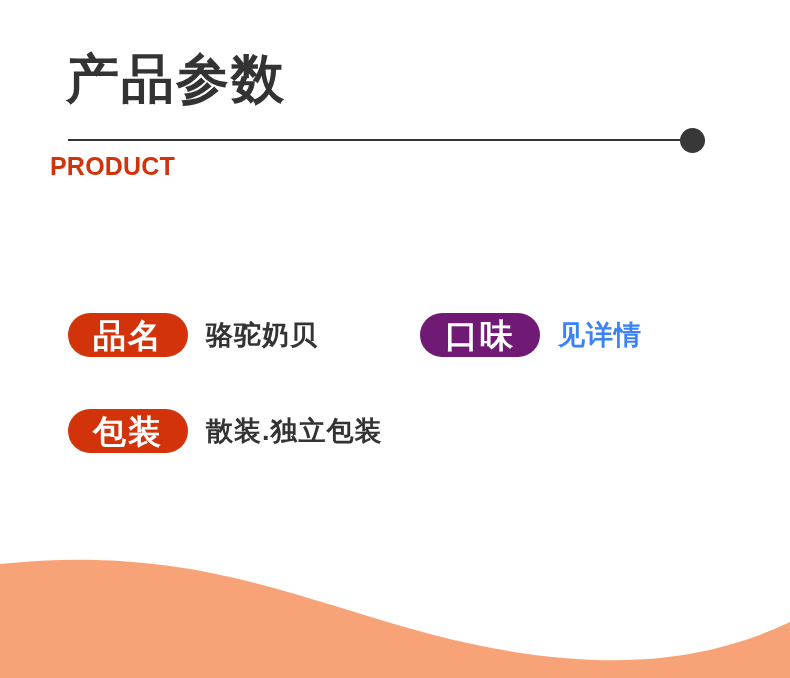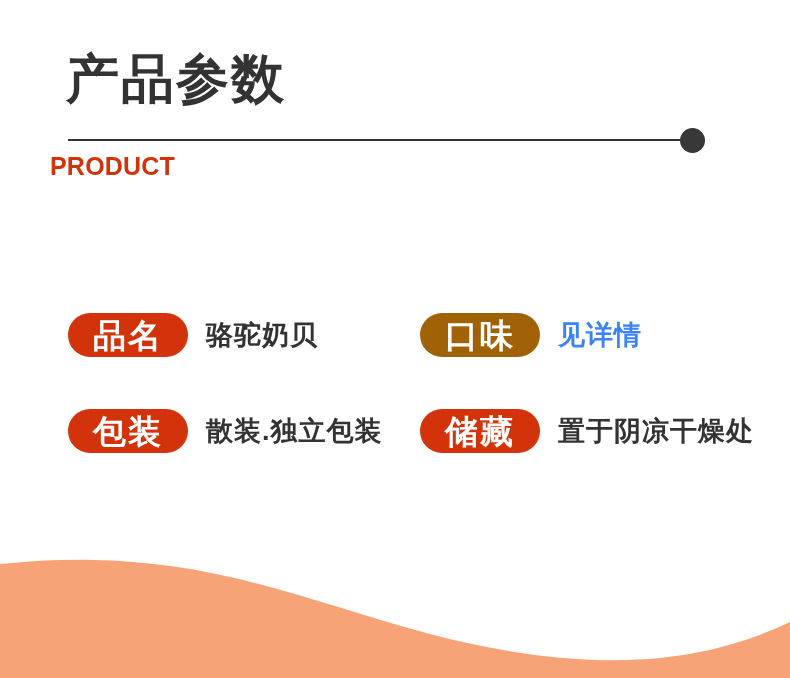--- a/index.html
+++ b/index.html
@@ -157,37 +157,33 @@
 <div class="params">
 
   <div class="param-row row-0">
 
     <div class="param-cell col-0">
       <div class="param-badge" style="background: rgb(210, 51, 10); color: rgb(255, 255, 255);">品名</div>
       <div class="param-value" style="color: rgb(51, 51, 51);">骆驼奶贝</div>
     </div>
 
     <div class="param-cell col-1">
-      <div class="param-badge" style="background: #a16207; color: rgb(255, 255, 255);">口味</div>
+      <div class="param-badge" style="background: #701a75; color: rgb(255, 255, 255);">口味</div>
       <div class="param-value" style="color: #3b82f6;">见详情</div>
     </div>
 
   </div>
 
   <div class="param-row row-1">
 
     <div class="param-cell col-0">
       <div class="param-badge" style="background: rgb(210, 51, 10); color: rgb(255, 255, 255);">包装</div>
       <div class="param-value" style="color: rgb(51, 51, 51);">散装.独立包装</div>
     </div>
 
-    <div class="param-cell col-1">
-      <div class="param-badge" style="background: rgb(210, 51, 10); color: rgb(255, 255, 255);">储藏</div>
-      <div class="param-value" style="color: rgb(51, 51, 51);">置于阴凉干燥处</div>
-    </div>
 
   </div>
 
 </div>
 
 <svg class="wave" viewBox="0 0 790 160" preserveAspectRatio="none">
   <path id="wave-path" d="M0,46 C60,40 110,40 170,48 C260,60 340,92 430,116 C520,140 600,146 660,140 C720,134 765,116 790,104 L790,160 L0,160 Z" fill="#f8a377"></path>
 </svg>
 
 </body></html>

